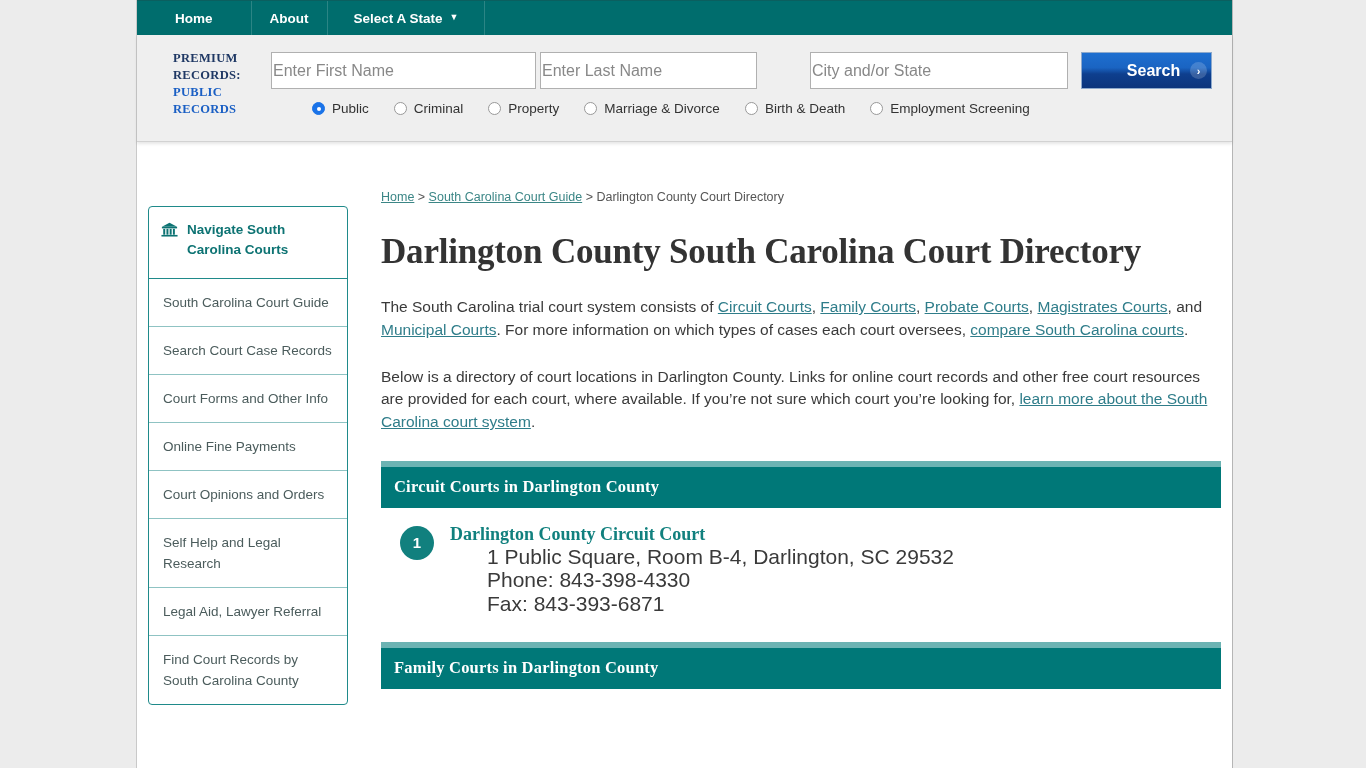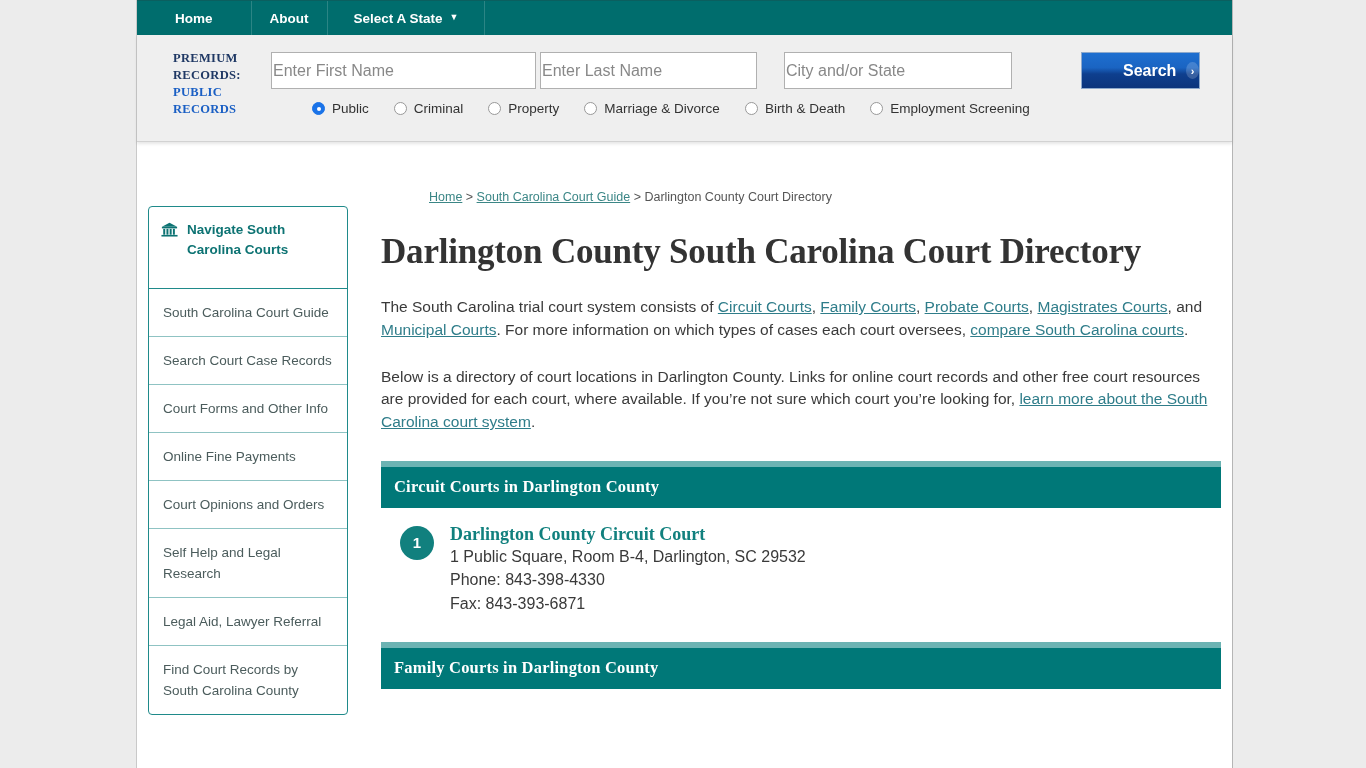--- a/index.html
+++ b/index.html
@@ -123,26 +123,26 @@
     border: 1px solid #b0b0b0;
     font-size: 16px;
     color: #222;
     padding: 0 1px;
     font-family: "Liberation Sans", sans-serif;
     outline: none;
   }
   .field::placeholder { color: #888; }
   #f-first { left: 134px; width: 265px; }
   #f-last  { left: 403px; width: 217px; }
-  #f-city  { left: 647px; width: 228px; }
+  #f-city  { left: 673px; width: 258px; }
 
   .searchbtn {
     position: absolute;
     left: 944px; top: 17px;
-    width: 119px; height: 37px;
+    width: 131px; height: 37px;
     border: 1px solid #8da9cc;
     background: linear-gradient(180deg, #1e6fd0 0%, #1a64c2 42%, #0e3f8e 60%, #0b347c 100%);
     color: #fff;
     font-size: 16px;
     font-weight: bold;
     display: flex; align-items: center; justify-content: center;
     gap: 10px;
     cursor: pointer;
     padding-left: 41px;
   }
@@ -194,21 +194,21 @@
   .sidebar {
     position: absolute;
     left: 11px; top: 64px;
     width: 200px;
     border: 1px solid #1f8a8a;
     border-radius: 4px;
     background: #fff;
     overflow: hidden;
   }
   .sb-head {
-    padding: 13px 12px 28px 12px;
+    padding: 13px 12px 18px 12px;
     border-bottom: 1px solid #1f8a8a;
     display: flex; gap: 9px; align-items: flex-start;
   }
   .sb-head-text {
     color: #0d7373;
     font-size: 13.5px;
     font-weight: bold;
     line-height: 20px;
   }
   .sb-item {
@@ -224,21 +224,20 @@
   
   .main {
     position: absolute;
     left: 244px; top: 0;
     width: 840px;
   }
   .breadcrumb {
     padding-top: 48px;
     font-size: 12.5px;
     color: #555;
-    margin-left: 48px;
   }
   .breadcrumb a { color: #3b8686; text-decoration: underline; }
   .page-title {
     font-family: "Liberation Serif", serif;
     font-size: 35px;
     line-height: 41px;
     font-weight: bold;
     color: #333333;
     margin: 27px 0 0 0;
     letter-spacing: -.2px;
@@ -287,23 +286,24 @@
   .court-name {
     font-family: "Liberation Serif", serif;
     font-size: 18px;
     font-weight: bold;
     color: #11807e;
     text-decoration: none;
     cursor: pointer;
     display: block;
   }
   .court-line {
-    font-size: 16px;
+    font-size: 21px;
     color: #3a3a3a;
     line-height: 23.5px;
+    margin-left: 37px;
   }
 </style>
 </head>
 <body>
 
 <div id="page">
 
 
   <div class="navbar">
     <div class="navitem">

